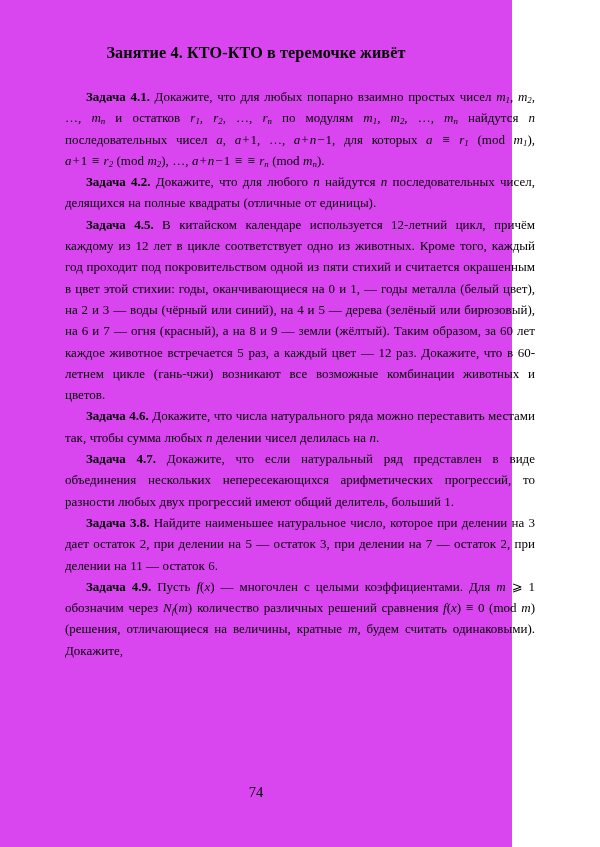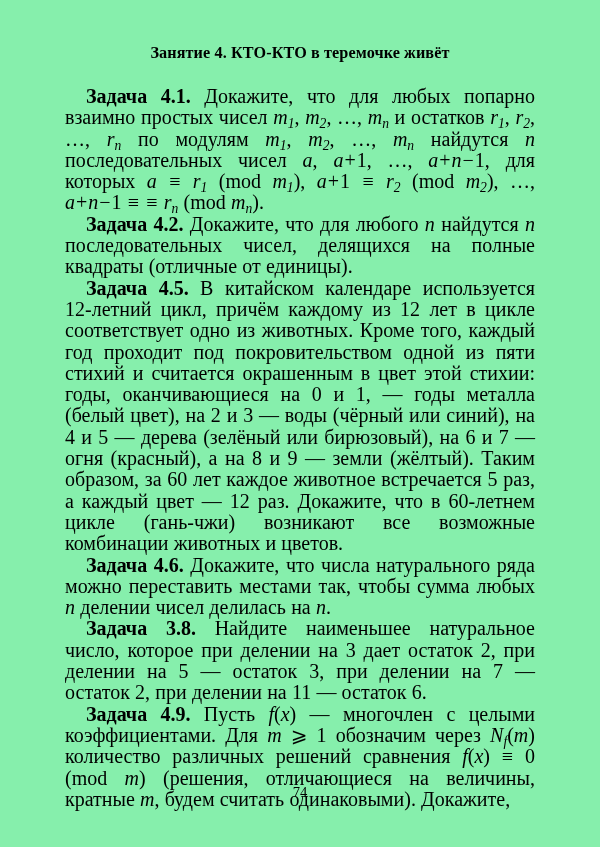--- a/index.html
+++ b/index.html
@@ -9,45 +9,45 @@
   }
   body {
     width: 600px;
     height: 847px;
     font-family: "Liberation Serif", "DejaVu Serif", serif;
     color: #000000;
     position: relative;
     overflow: hidden;
   }
   .page {
-    width: 600px;
+    width: 512px;
     height: 847px;
     position: relative;
-    background: #86efac;
+    background: #d946ef;
   }
   .page-title {
     position: absolute;
     left: 0;
     right: 0;
     top: 44px;
     text-align: center;
     font-size: 16.2px;
     font-weight: bold;
     letter-spacing: 0.1px;
   }
   .body-col {
     position: absolute;
     left: 65px;
     top: 86px;
     width: 470px;
   }
   p.para {
     margin: 0;
     text-indent: 21px;
-    font-size: 20px;
+    font-size: 13px;
     line-height: 21.3px;
     text-align: justify;
     text-justify: inter-word;
     word-spacing: 0.2px;
   }
   p.para.last {
     text-align: justify;
   }
   .lbl {
     font-weight: bold;
@@ -94,20 +94,21 @@
     <p class="para"><span class="lbl">Задача 4.1.</span><span> Докажите, что для любых попарно взаимно простых чисел </span><span class="nb m">m<sub>1</sub></span>, <span class="nb m">m<sub>2</sub></span>, …, <span class="nb m">m<sub>n</sub></span><span> и остатков </span><span class="nb m">r<sub>1</sub></span>, <span class="nb m">r<sub>2</sub></span>, …, <span class="nb m">r<sub>n</sub></span><span> по модулям </span><span class="nb m">m<sub>1</sub></span>, <span class="nb m">m<sub>2</sub></span>, …, <span class="nb m">m<sub>n</sub></span><span> найдутся </span><span class="m">n</span><span> последовательных чисел </span><span class="m">a</span>, <span class="nb"><span class="m">a</span><span class="op">+</span>1</span>, …, <span class="nb"><span class="m">a</span><span class="op">+</span><span class="m">n</span><span class="op">−</span>1</span><span>, для которых </span><span class="nb"><span class="m">a</span> <span class="op">≡</span> <span class="m">r<sub>1</sub></span> <span class="mr">(mod <span class="m">m<sub>1</sub></span>)</span></span>, <span class="nb"><span class="m">a</span><span class="op">+</span>1 <span class="op">≡</span> <span class="m">r<sub>2</sub></span> <span class="mr">(mod <span class="m">m<sub>2</sub></span>)</span></span>, …, <span class="nb"><span class="m">a</span><span class="op">+</span><span class="m">n</span><span class="op">−</span>1 <span class="op">≡</span></span> <span class="nb"><span class="op">≡</span> <span class="m">r<sub>n</sub></span> <span class="mr">(mod <span class="m">m<sub>n</sub></span>)</span></span><span>.</span></p>
 
     <p class="para"><span class="lbl">Задача 4.2.</span><span> Докажите, что для любого </span><span class="m">n</span><span> найдутся </span><span class="m">n</span><span> последовательных чисел, делящихся на полные квадраты (отличные от единицы).</span></p>
 
 
 
     <p class="para"><span class="lbl">Задача 4.5.</span><span> В китайском календаре используется 12-летний цикл, причём каждому из 12 лет в цикле соответствует одно из животных. Кроме того, каждый год проходит под покровительством одной из пяти стихий и считается окрашенным в цвет этой стихии: годы, оканчивающиеся на 0 и 1, — годы металла (белый цвет), на 2 и 3 — воды (чёрный или синий), на 4 и 5 — дерева (зелёный или бирюзовый), на 6 и 7 — огня (красный), а на 8 и 9 — земли (жёлтый). Таким образом, за 60 лет каждое животное встречается 5 раз, а каждый цвет — 12 раз. Докажите, что в 60-летнем цикле (гань-чжи) возникают все возможные комбинации животных и цветов.</span></p>
 
     <p class="para"><span class="lbl">Задача 4.6.</span><span> Докажите, что числа натурального ряда можно переставить местами так, чтобы сумма любых </span><span class="m">n</span><span> делении чисел делилась на </span><span class="m">n</span><span>.</span></p>
 
+    <p class="para"><span class="lbl">Задача 4.7.</span><span> Докажите, что если натуральный ряд представлен в виде объединения нескольких непересекающихся арифметических прогрессий, то разности любых двух прогрессий имеют общий делитель, больший 1.</span></p>
 
     <p class="para"><span class="lbl">Задача 3.8.</span><span> Найдите наименьшее натуральное число, которое при делении на 3 дает остаток 2, при делении на 5 — остаток 3, при делении на 7 — остаток 2, при делении на 11 — остаток 6.</span></p>
 
     <p class="para last"><span class="lbl">Задача 4.9.</span><span> Пусть </span><span class="nb m">f</span><span class="nb mr">(<span class="m">x</span>)</span><span> — многочлен с целыми коэффициентами. Для </span><span class="m">m</span><span> ⩾ 1 обозначим через </span><span class="nb"><span class="m">N<sub>f</sub></span><span class="mr">(<span class="m">m</span>)</span></span><span> количество различных решений сравнения </span><span class="nb"><span class="m">f</span><span class="mr">(<span class="m">x</span>)</span></span><span> ≡ 0 (mod </span><span class="m">m</span><span>) (решения, отличающиеся на величины, кратные </span><span class="m">m</span><span>, будем считать одинаковыми). Докажите,</span></p>
 
   </div>
 
   <div class="page-number">74</div>
 
 </div>

